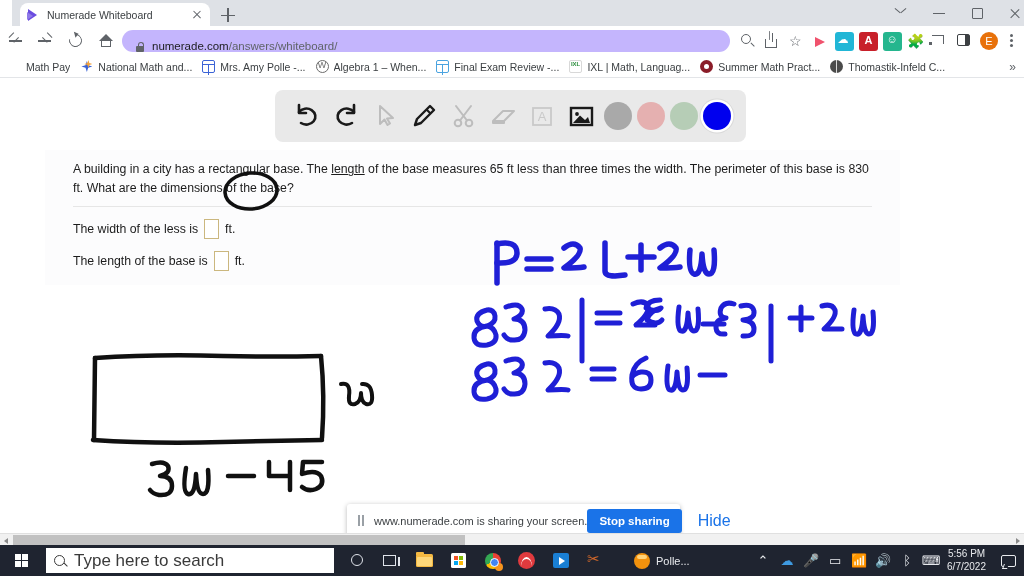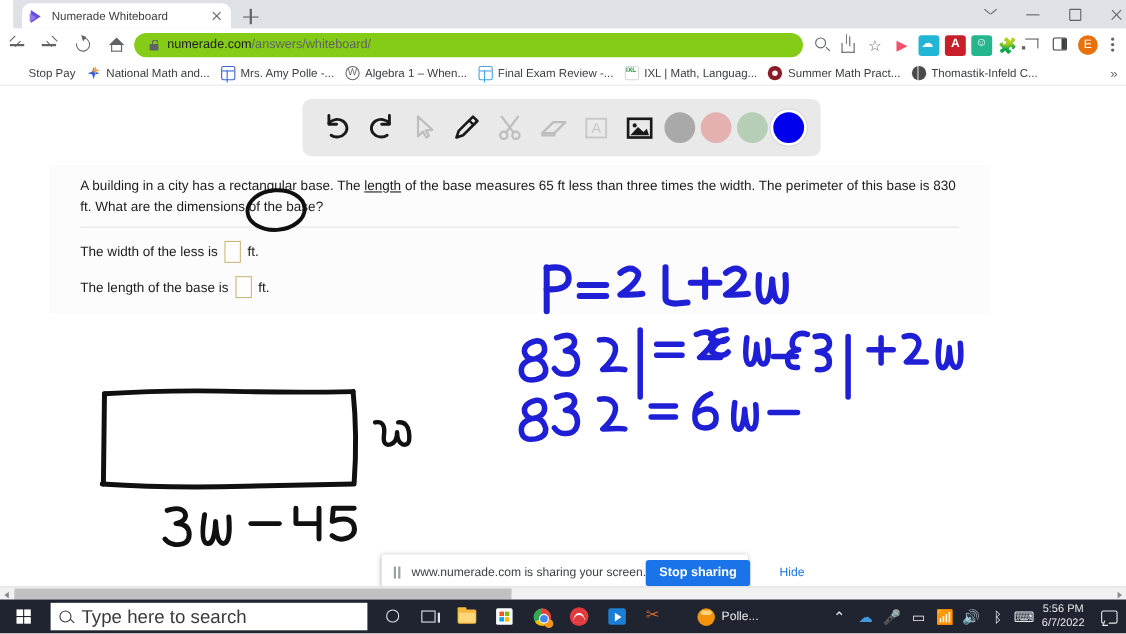--- a/index.html
+++ b/index.html
@@ -94,22 +94,22 @@
   .home::before {
     content:""; position:absolute; left:9px; top:8px; width:0; height:0;
     border-left:7px solid transparent; border-right:7px solid transparent; border-bottom:7px solid #5f6368;
   }
   .home::after {
     content:""; position:absolute; left:11px; top:14px; width:8px; height:6px;
     border:1.3px solid #5f6368; border-top:none;
   }
 
   .omnibox {
-    flex:1; height:22px; background:#84cc16; border-radius:11px;
-    display:flex; align-items:center; padding:0 10px; margin:0 6px 0 2px;
+    flex:1; height:22px; background:#c4b5fd; border-radius:11px;
+    display:flex; align-items:flex-end; padding:0 10px; margin:0 6px 0 2px;
     position:relative;
   }
   .lock {
     width:8px; height:10px; flex:none; position:relative; margin-right:8px; margin-left:4px;
   }
   .lock::before {
     content:""; position:absolute; left:0; top:4px; width:8px; height:6px; background:#5f6368; border-radius:1px;
   }
   .lock::after {
     content:""; position:absolute; left:1.7px; top:0; width:4.6px; height:5px;
@@ -256,21 +256,21 @@
     content:""; position:absolute; top:0; width:2.2px; height:11px; background:#9aa0a6;
   }
   .pausebars::before { left:1px; }
   .pausebars::after { left:5px; }
   .share-text { font-size:11px; color:#3c4043; flex:1; white-space:nowrap; }
   .stop-btn {
     background:#1a73e8; color:#fff; font-size:11.5px; font-weight:bold;
     border-radius:3px; padding:6px 12px; white-space:nowrap; border:none;
     font-family:"Liberation Sans", sans-serif;
   }
-  .hide-btn { color:#1a73e8; font-size:11px; margin-left:27px; margin-right:4px; white-space:nowrap; }
+  .hide-btn { color:#1a73e8; font-size:16px; margin-left:16px; margin-right:4px; white-space:nowrap; }
 
   
   .hscroll {
     position:absolute; left:0; top:533px; width:1024px; height:12px; background:#f1f1f1;
     border-top:1px solid #e0e0e0;
   }
   .hscroll .arr { position:absolute; top:0; width:12px; height:12px; }
   .hscroll .arr.l { left:0; }
   .hscroll .arr.r { right:0; }
   .hscroll .arr::after {
@@ -411,21 +411,21 @@
           <span class="sidepanel"></span>
         </div>
       <div class="avatar">E</div>
       <div class="kebab"></div>
     </div>
   </div>
 
   <div class="bookmarks">
     <div class="bm">
       <span class="bm-ico ico-plain"></span>
-      <span class="bm-label">Stop Pay</span>
+      <span class="bm-label">Math Pay</span>
     </div>
     <div class="bm">
       <span class="bm-ico ico-star4"></span>
       <span class="bm-label">National Math and...</span>
     </div>
     <div class="bm">
       <span class="bm-ico ico-grid"></span>
       <span class="bm-label">Mrs. Amy Polle -...</span>
     </div>
     <div class="bm">

